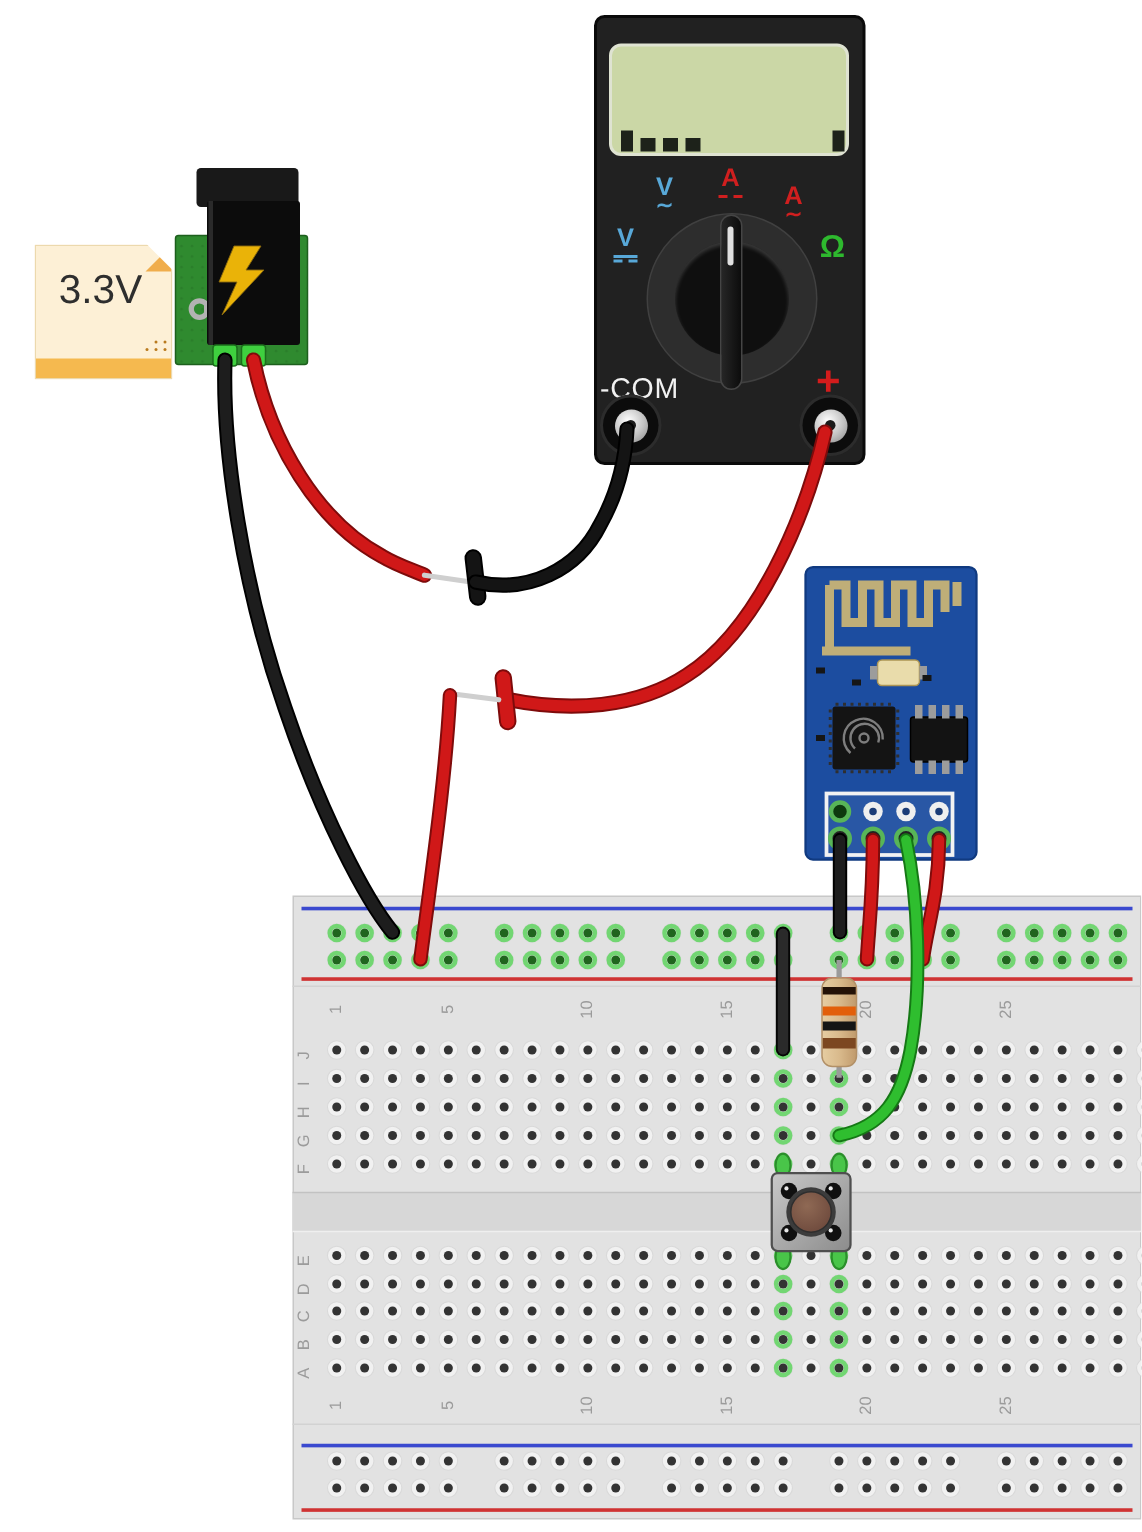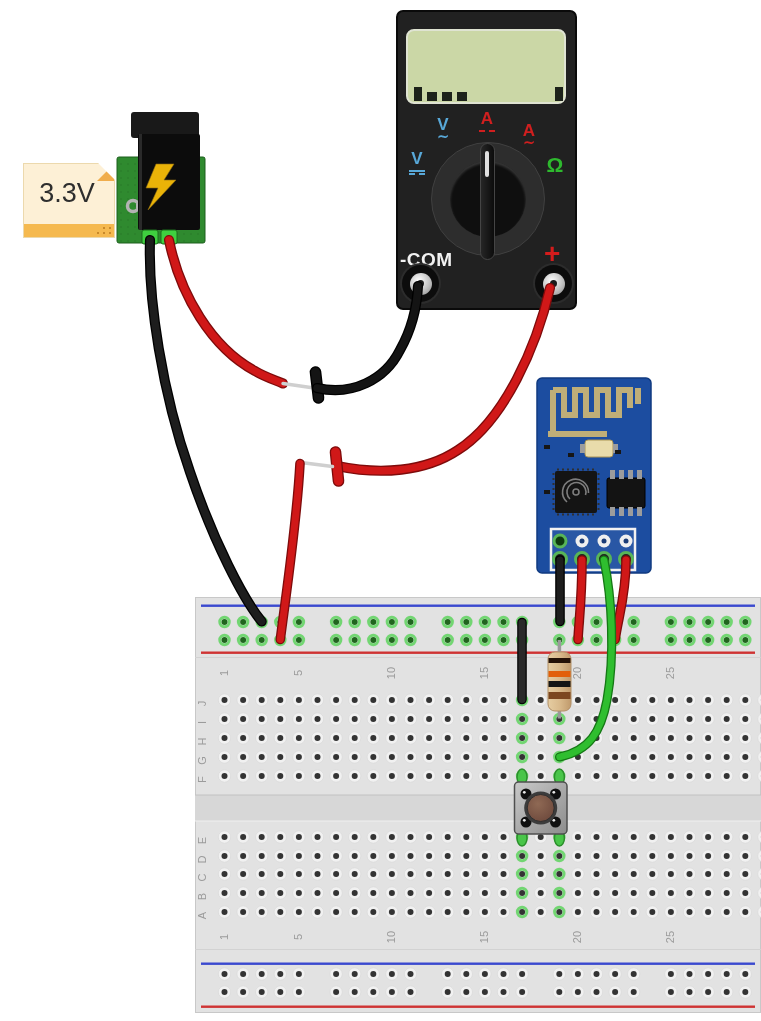--- a/index.html
+++ b/index.html
@@ -1,21 +1,21 @@
 <!DOCTYPE html>
 <html><head>
 <meta charset="utf-8">
 <style>
   html,body{margin:0;padding:0;background:#fff;}
   #stage{position:relative;width:761px;height:1021px;background:#ffffff;overflow:hidden;
          font-family:"Liberation Sans",sans-serif;}
   #stage svg{position:absolute;overflow:visible;}
 
   
-  #note{position:absolute;left:23px;top:163px;width:92px;height:75px;background:#fdf0d6;
+  #note{position:absolute;left:23px;top:163px;width:92px;height:90px;background:#fdf0d6;
         border:1px solid #ecd9ad;box-sizing:border-box;
         clip-path:polygon(0 0,calc(100% - 17px) 0,100% 17px,100% 100%,0 100%);}
   #note .fold{position:absolute;top:0;right:0;width:0;height:0;
         border-left:17px solid transparent;border-bottom:17px solid #f0ad4c;}
   #note .strip{position:absolute;left:0;right:0;bottom:0;height:13px;background:#f5b94f;}
   #note .txt{position:absolute;left:0;top:14px;width:86px;text-align:center;
         font-size:27px;color:#2e2e2e;}
   #note .gdot{position:absolute;width:2px;height:2px;background:#b97a1e;border-radius:50%;}
 
   
@@ -29,21 +29,21 @@
   .dlabel .dash{height:0;border-bottom:2px dashed currentColor;margin:3px 1px 0;}
   .dlabel .solid{height:2px;background:currentColor;margin:3px 1px 0;}
   .blue{color:#58a8d8}.red{color:#d01f1f}.green{color:#2eb92e}
   #dial-outer{position:absolute;left:33px;top:130px;width:114px;height:114px;border-radius:50%;
       background:#2d2d2d;border:1px solid #404040;box-sizing:border-box;}
   #dial-inner{position:absolute;left:52px;top:149px;width:76px;height:76px;border-radius:50%;
       background:#0f0f0f;box-shadow:inset 0 2px 3px rgba(255,255,255,.18);}
   #knob{position:absolute;left:82px;top:131px;width:15px;height:117px;border-radius:8px;
       background:linear-gradient(90deg,#262626,#0c0c0c);border:1px solid #454545;box-sizing:border-box;}
   #knob .slit{position:absolute;left:4px;top:7px;width:3.5px;height:26px;background:#e0e0e0;border-radius:2px;}
-  #com-label{position:absolute;left:2px;top:237px;font-weight:bold;font-size:19px;color:#f2f2f2;letter-spacing:.5px;}
+  #com-label{position:absolute;left:2px;top:237px;font-weight:normal;font-size:19px;color:#f2f2f2;letter-spacing:.5px;}
   #plus-label{position:absolute;left:146px;top:226px;font-weight:bold;font-size:28px;color:#d41c1c;}
   .term{position:absolute;width:37px;height:37px;border-radius:50%;background:#0c0c0c;
       box-shadow:0 0 0 2px #2c2c2c;}
   .term .silver{position:absolute;left:7.5px;top:7.5px;width:22px;height:22px;border-radius:50%;
       background:radial-gradient(circle at 40% 35%,#ffffff,#c2c2c2 55%,#858585);}
   .term .hole{position:absolute;left:15px;top:15px;width:7px;height:7px;border-radius:50%;background:#1b1b1b;}
 </style>
 </head>
 <body>
 

